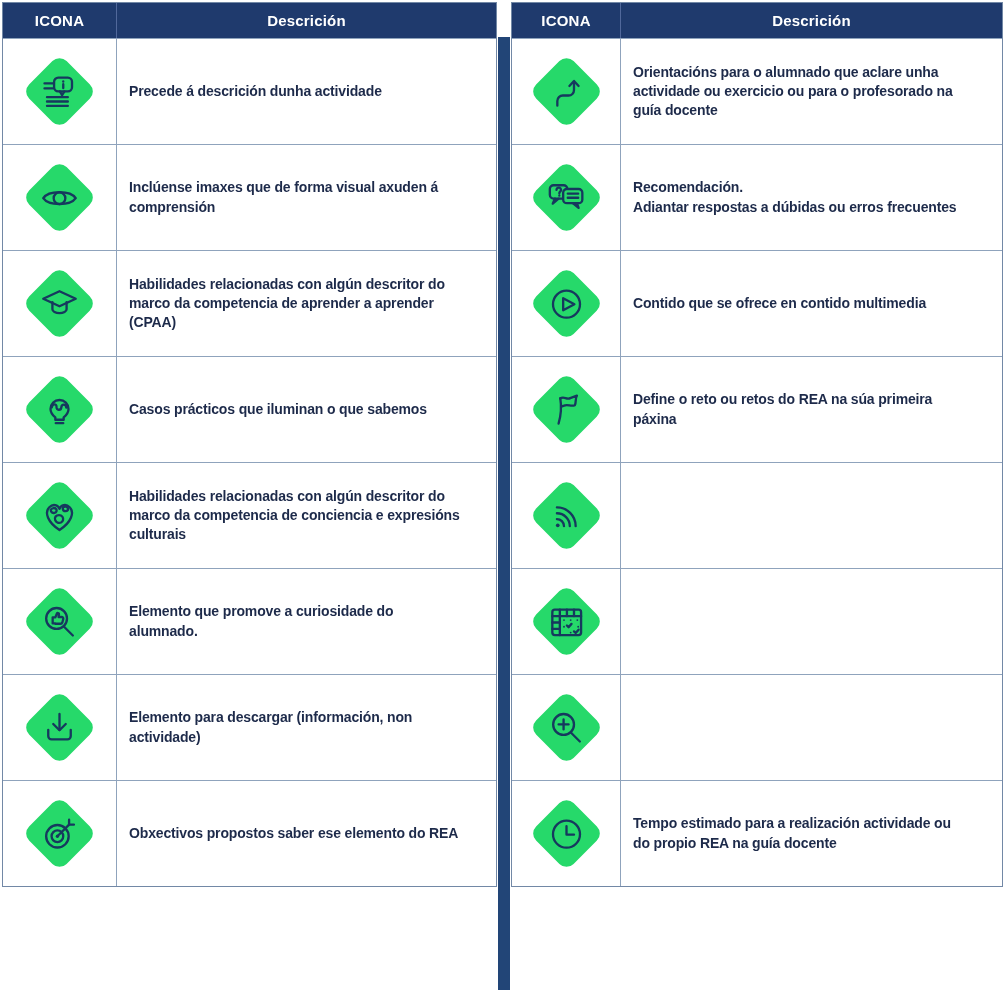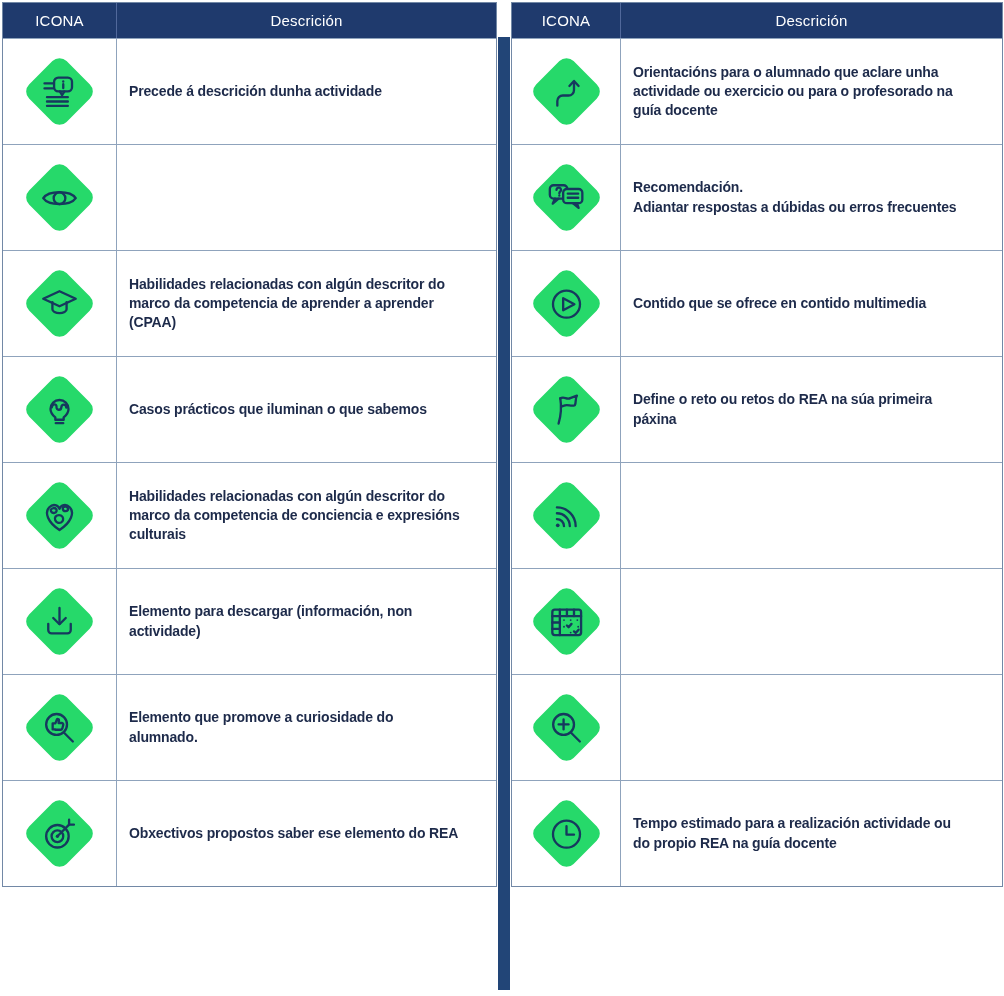--- a/index.html
+++ b/index.html
@@ -20,21 +20,21 @@
   .legend-table{
     position:absolute;top:2px;background:#ffffff;
     border:1px solid var(--outer);
     box-sizing:border-box;
     display:flex;flex-direction:column;
   }
   .legend-table.left{left:2px;width:495px;}
   .legend-table.right{left:511px;width:492px;}
   .thead{display:flex;height:35px;background:var(--header-bg);flex:none;}
   .th{
-    color:var(--header-text);font-weight:normal;font-size:15px;
+    color:var(--header-text);font-weight:bold;font-size:15px;
     display:flex;align-items:center;justify-content:center;
     box-sizing:border-box;letter-spacing:0.2px;
   }
   .th.icon-col{border-right:1px solid #51689B;}
   .left .th.icon-col{width:114px;}
   .right .th.icon-col{width:109px;}
   .th.desc-col{flex:1;}
   .tr{display:flex;height:106px;border-top:1px solid var(--grid);box-sizing:border-box;flex:none;}
   .td{box-sizing:border-box;display:flex;align-items:center;}
   .td.icon-col{justify-content:center;border-right:1px solid var(--grid);}
@@ -85,20 +85,24 @@
         </div>
         <div class="tr">
           <div class="td icon-col">
             <span class="diamond">
               <svg width="40" height="40" viewBox="0 0 48 48" fill="none" stroke="currentColor" stroke-width="2.8" stroke-linecap="round" stroke-linejoin="round">
                 <path d="M4.5 24C11 14.5 37 14.5 43.5 24 37 33.5 11 33.5 4.5 24z"></path>
                 <circle cx="24" cy="24" r="7"></circle>
               </svg>
             </span>
           </div>
+          <div class="td desc-col">
+            <span class="desc-text">Inclúense imaxes que de forma visual axuden á
+comprensión</span>
+          </div>
         </div>
         <div class="tr">
           <div class="td icon-col">
             <span class="diamond">
               <svg width="40" height="40" viewBox="0 0 48 48" fill="none" stroke="currentColor" stroke-width="2.8" stroke-linecap="round" stroke-linejoin="round">
                 <path d="M24 8.5 43.5 17.5 24 26.5 4.5 17.5z"></path>
                 <path d="M15.5 21.5v8.5a8.5 4.8 0 0 0 17 0v-8.5"></path>
               </svg>
             </span>
           </div>
@@ -136,44 +140,44 @@
           <div class="td desc-col">
             <span class="desc-text">Habilidades relacionadas con algún descritor do
 marco da competencia de conciencia e expresións
 culturais</span>
           </div>
         </div>
         <div class="tr">
           <div class="td icon-col">
             <span class="diamond">
               <svg width="40" height="40" viewBox="0 0 48 48" fill="none" stroke="currentColor" stroke-width="2.8" stroke-linecap="round" stroke-linejoin="round">
+                <circle cx="20.5" cy="19.5" r="12.5"></circle>
+                <path d="M29.5 29.5 40 40"></path>
+                <path d="M15.8 25.5v-7.3h3.2m-3.2 7.3h3.2m0-7.3 1.8-4.4c.6-1.4 2.8-1 2.6.6l-.5 3.4h3.8c1.3 0 2.1 1.1 1.8 2.3l-1.1 4.2c-.3 1-1 1.6-2 1.6h-6.4"></path>
+              </svg>
+            </span>
+          </div>
+          <div class="td desc-col">
+            <span class="desc-text">Elemento que promove a curiosidade do
+alumnado.</span>
+          </div>
+        </div>
+        <div class="tr">
+          <div class="td icon-col">
+            <span class="diamond">
+              <svg width="40" height="40" viewBox="0 0 48 48" fill="none" stroke="currentColor" stroke-width="2.8" stroke-linecap="round" stroke-linejoin="round">
                 <path d="M24 7v19"></path>
                 <path d="M16.5 19 24 26.5 31.5 19"></path>
                 <path d="M10.5 26v7.5a4 4 0 0 0 4 4h19a4 4 0 0 0 4-4V26"></path>
               </svg>
             </span>
           </div>
           <div class="td desc-col">
             <span class="desc-text">Elemento para descargar (información, non
 actividade)</span>
-          </div>
-        </div>
-        <div class="tr">
-          <div class="td icon-col">
-            <span class="diamond">
-              <svg width="40" height="40" viewBox="0 0 48 48" fill="none" stroke="currentColor" stroke-width="2.8" stroke-linecap="round" stroke-linejoin="round">
-                <circle cx="20.5" cy="19.5" r="12.5"></circle>
-                <path d="M29.5 29.5 40 40"></path>
-                <path d="M15.8 25.5v-7.3h3.2m-3.2 7.3h3.2m0-7.3 1.8-4.4c.6-1.4 2.8-1 2.6.6l-.5 3.4h3.8c1.3 0 2.1 1.1 1.8 2.3l-1.1 4.2c-.3 1-1 1.6-2 1.6h-6.4"></path>
-              </svg>
-            </span>
-          </div>
-          <div class="td desc-col">
-            <span class="desc-text">Elemento que promove a curiosidade do
-alumnado.</span>
           </div>
         </div>
         <div class="tr">
           <div class="td icon-col">
             <span class="diamond">
               <svg width="40" height="40" viewBox="0 0 48 48" fill="none" stroke="currentColor" stroke-width="2.8" stroke-linecap="round" stroke-linejoin="round">
                 <circle cx="21.5" cy="26.5" r="13.5"></circle>
                 <circle cx="21.5" cy="26.5" r="7"></circle>
                 <circle cx="21.5" cy="26.5" r="2" fill="currentColor" stroke="none"></circle>
                 <path d="M21.5 26.5 35.5 12.5"></path>

